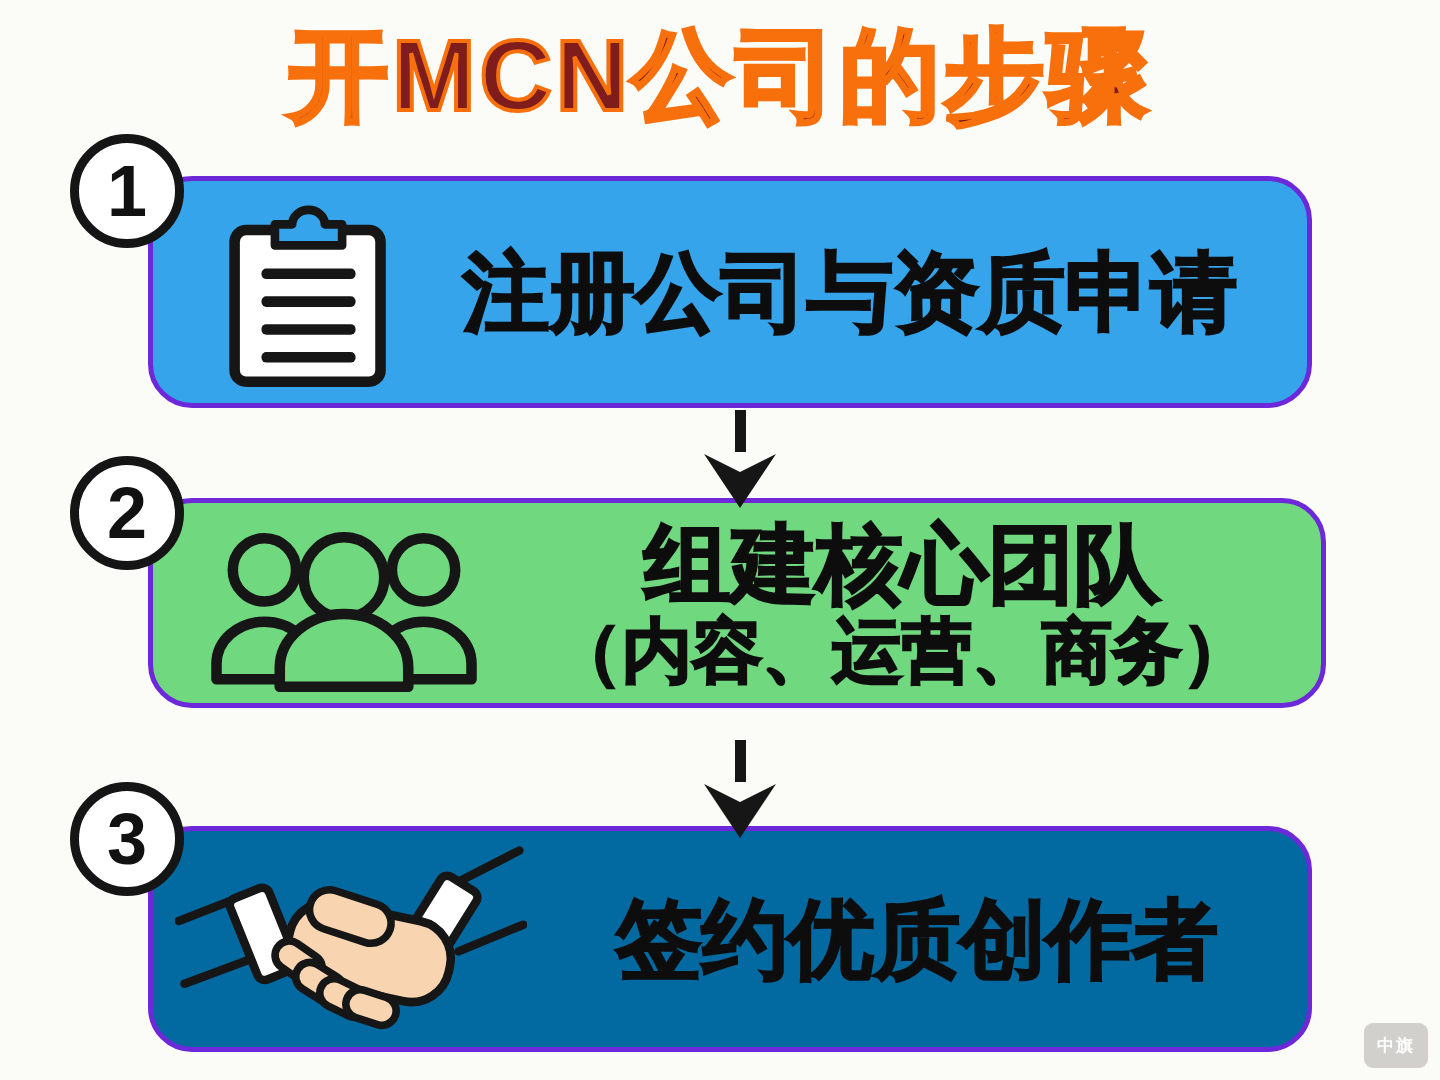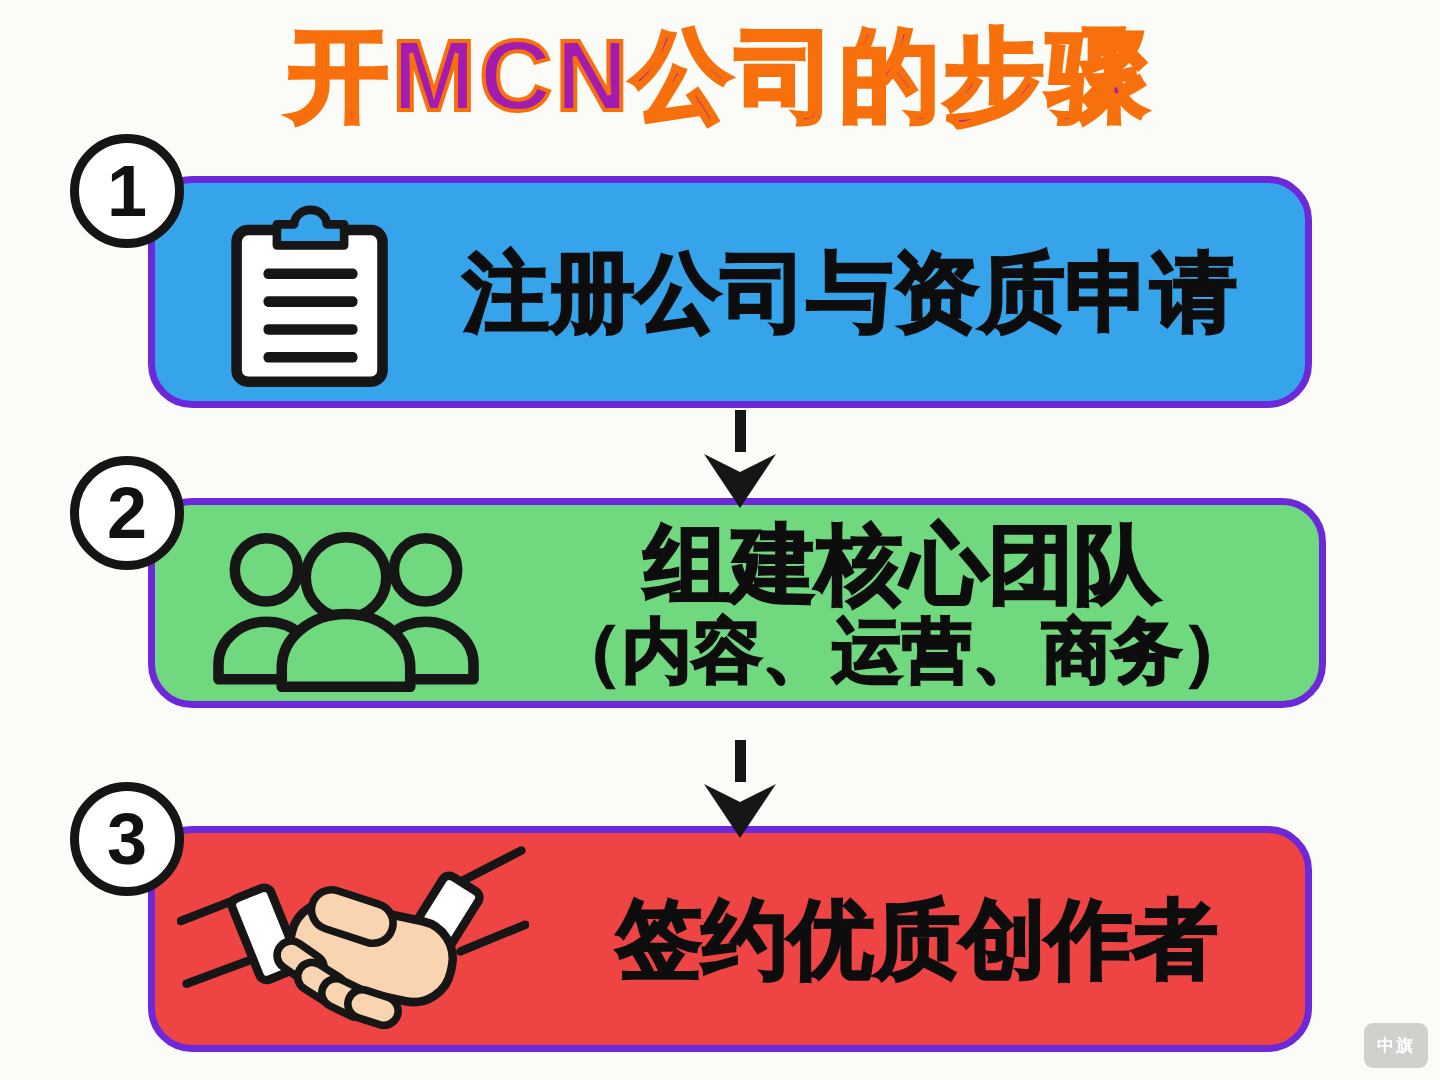--- a/index.html
+++ b/index.html
@@ -3,31 +3,31 @@
 <meta charset="utf-8">
 <style>
   html,body{margin:0;padding:0;}
   .canvas{
     position:relative;width:1440px;height:1080px;overflow:hidden;
     background:#FBFBF8;
     font-family:"Liberation Sans","DejaVu Sans",sans-serif;
   }
   .title{
     position:absolute;top:10px;left:0;width:100%;text-align:center;
-    font-size:100px;font-weight:bold;color:#a21caf;
+    font-size:100px;font-weight:bold;color:#7f1d1d;
     -webkit-text-stroke:4px #F8700C;letter-spacing:4px;white-space:nowrap;
   }
   .box{
     position:absolute;box-sizing:border-box;
-    border:7px solid #6d28d9;border-radius:44px;
+    border:5px solid #6d28d9;border-radius:44px;
     display:flex;align-items:center;
   }
   .box1{left:148px;top:176px;width:1164px;height:232px;background:#36A4EB;}
   .box2{left:148px;top:498px;width:1178px;height:210px;background:#70D87E;}
-  .box3{left:148px;top:826px;width:1164px;height:226px;background:#ef4444;}
+  .box3{left:148px;top:826px;width:1164px;height:226px;background:#0369a1;}
   .badge{
     position:absolute;width:114px;height:114px;border-radius:50%;
     background:#FFFFFF;border:9px solid #151515;box-sizing:border-box;
     display:flex;align-items:center;justify-content:center;
     font-size:72px;font-weight:bold;color:#111;z-index:6;
   }
   .badge1{left:70px;top:134px;}
   .badge2{left:70px;top:456px;}
   .badge3{left:70px;top:782px;}
   .step-label{

